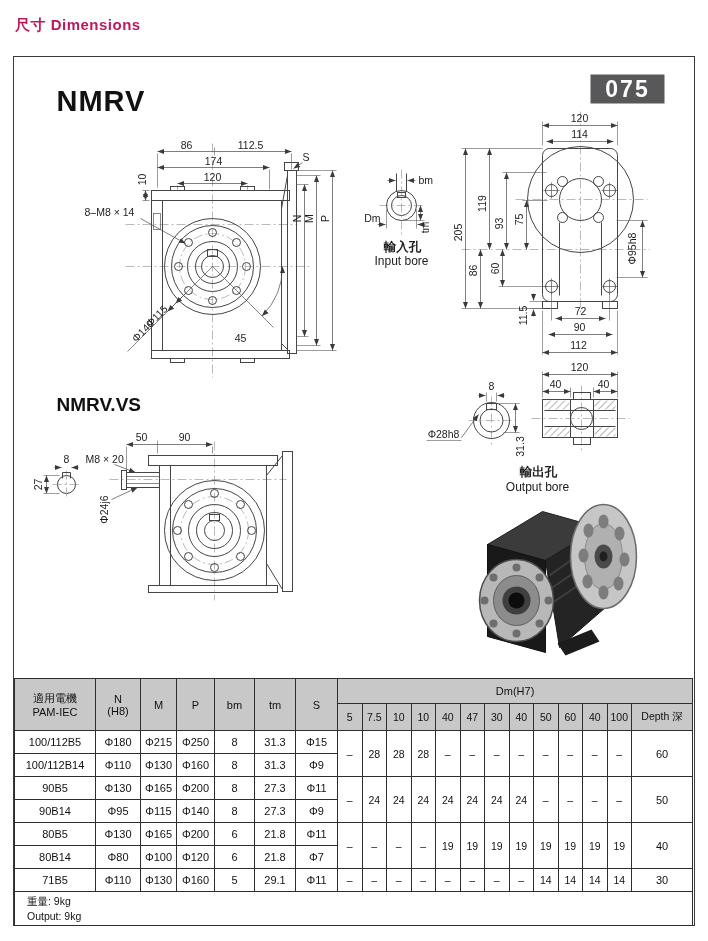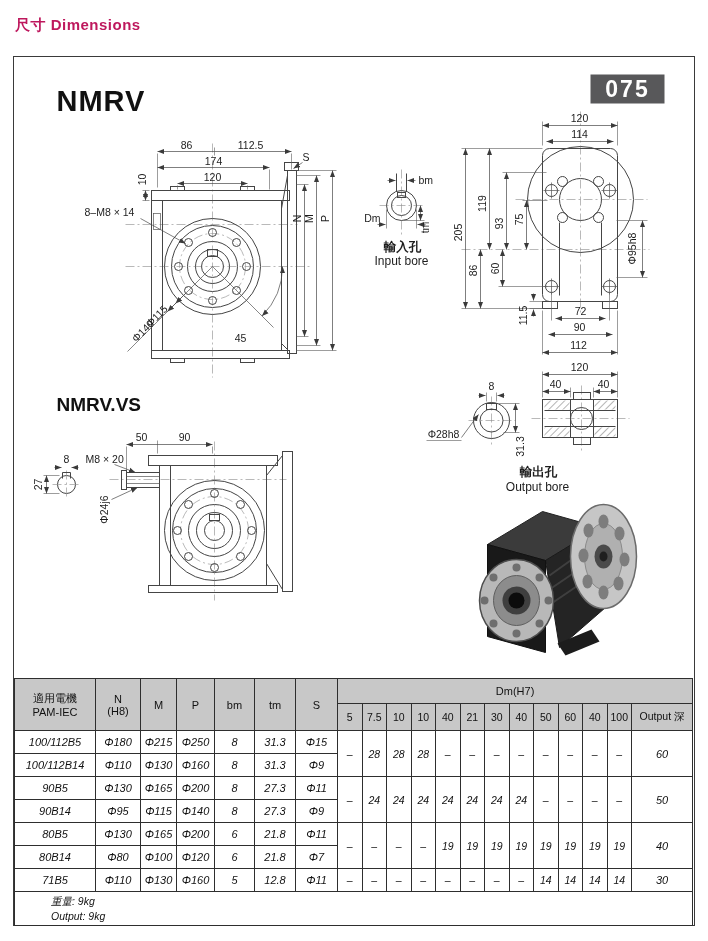--- a/index.html
+++ b/index.html
@@ -21,23 +21,23 @@
   .series-vs{fill:#111;font-size:19px;font-weight:bold;}
   .badge-rect{fill:var(--badge-bg,#58585a);}
   .badge-text{fill:var(--badge-text,#fff);font-size:23px;font-weight:bold;letter-spacing:2px;}
   
   .dim-table{position:absolute;left:0;top:621px;width:679px;border-collapse:collapse;table-layout:fixed;}
   .dim-table th,.dim-table td{border:1px solid #2e2e2e;text-align:center;vertical-align:middle;font-weight:normal;font-size:11px;color:#111;padding:0;overflow:hidden;}
   .dim-table thead th{background:var(--header-bg,#c8c8c8);}
   .dim-table thead tr:nth-child(1){height:25px;padding-left:24px;}
   .dim-table thead tr:nth-child(2){height:27px;}
   .dim-table thead tr:nth-child(2) th{font-size:10.5px;}
-  .dim-table tbody tr{height:23px;font-style:italic;}
+  .dim-table tbody tr{height:23px;}
   .dim-table td.dmcell{font-size:10.5px;}
-  .dim-table td.foot{height:33px;text-align:left;padding-left:36px;font-size:10.5px;line-height:1.35;}
+  .dim-table td.foot{height:33px;text-align:left;padding-left:12px;font-size:10.5px;line-height:1.35;}
 </style>
 </head>
 <body>
 
 <div class="page-heading">尺寸 Dimensions</div>
 
 <div class="frame">
 
   <svg class="drawing-svg" width="679" height="621" viewBox="14.5 53.5 679 621" xmlns="http://www.w3.org/2000/svg">
     <defs>
@@ -431,28 +431,28 @@
           <th rowspan="2">tm</th>
           <th rowspan="2">S</th>
           <th colspan="13">Dm(H7)</th>
         </tr>
         <tr>
           <th>5</th>
           <th>7.5</th>
           <th>10</th>
           <th>10</th>
           <th>40</th>
-          <th>21</th>
+          <th>47</th>
           <th>30</th>
           <th>40</th>
           <th>50</th>
           <th>60</th>
           <th>40</th>
           <th>100</th>
-          <th>Output 深</th>
+          <th>Depth 深</th>
         </tr>
       </thead>
     <tbody>
         <tr>
           <td>100/112B5</td>
           <td>Φ180</td>
           <td>Φ215</td>
           <td>Φ250</td>
           <td>8</td>
           <td>31.3</td>
@@ -541,21 +541,21 @@
           <td>6</td>
           <td>21.8</td>
           <td>Φ7</td>
         </tr>
         <tr>
           <td>71B5</td>
           <td>Φ110</td>
           <td>Φ130</td>
           <td>Φ160</td>
           <td>5</td>
-          <td>12.8</td>
+          <td>29.1</td>
           <td>Φ11</td>
           <td rowspan="1" class="dmcell">–</td>
           <td rowspan="1" class="dmcell">–</td>
           <td rowspan="1" class="dmcell">–</td>
           <td rowspan="1" class="dmcell">–</td>
           <td rowspan="1" class="dmcell">–</td>
           <td rowspan="1" class="dmcell">–</td>
           <td rowspan="1" class="dmcell">–</td>
           <td rowspan="1" class="dmcell">–</td>
           <td rowspan="1" class="dmcell">14</td>

